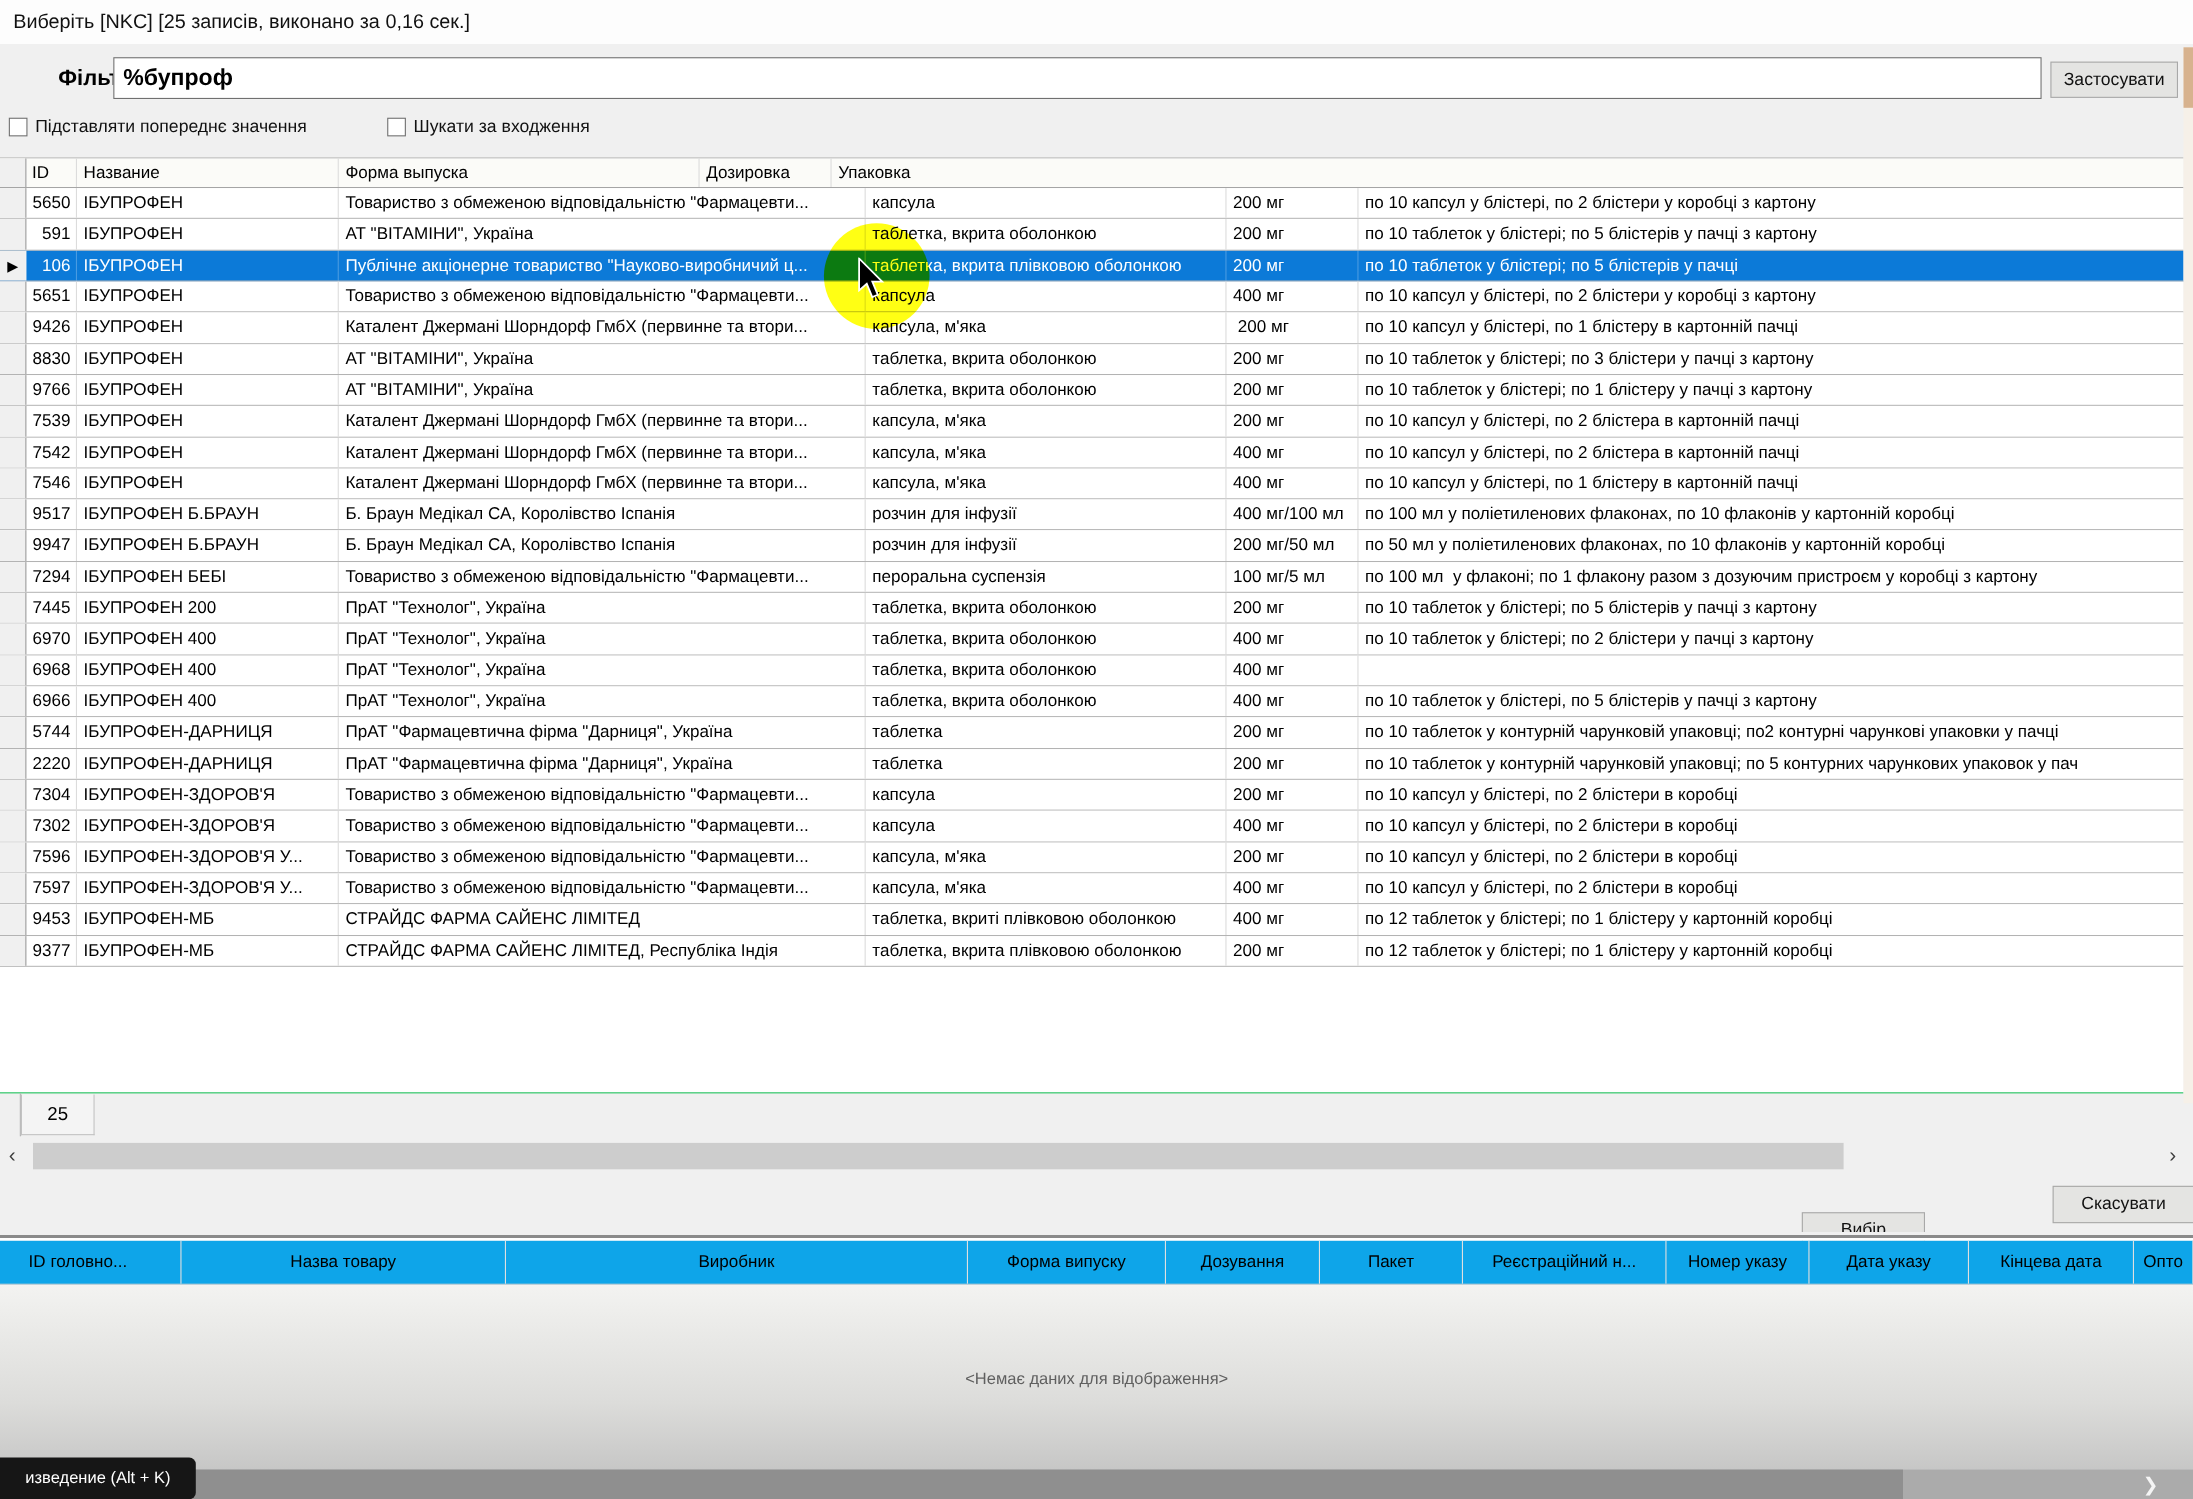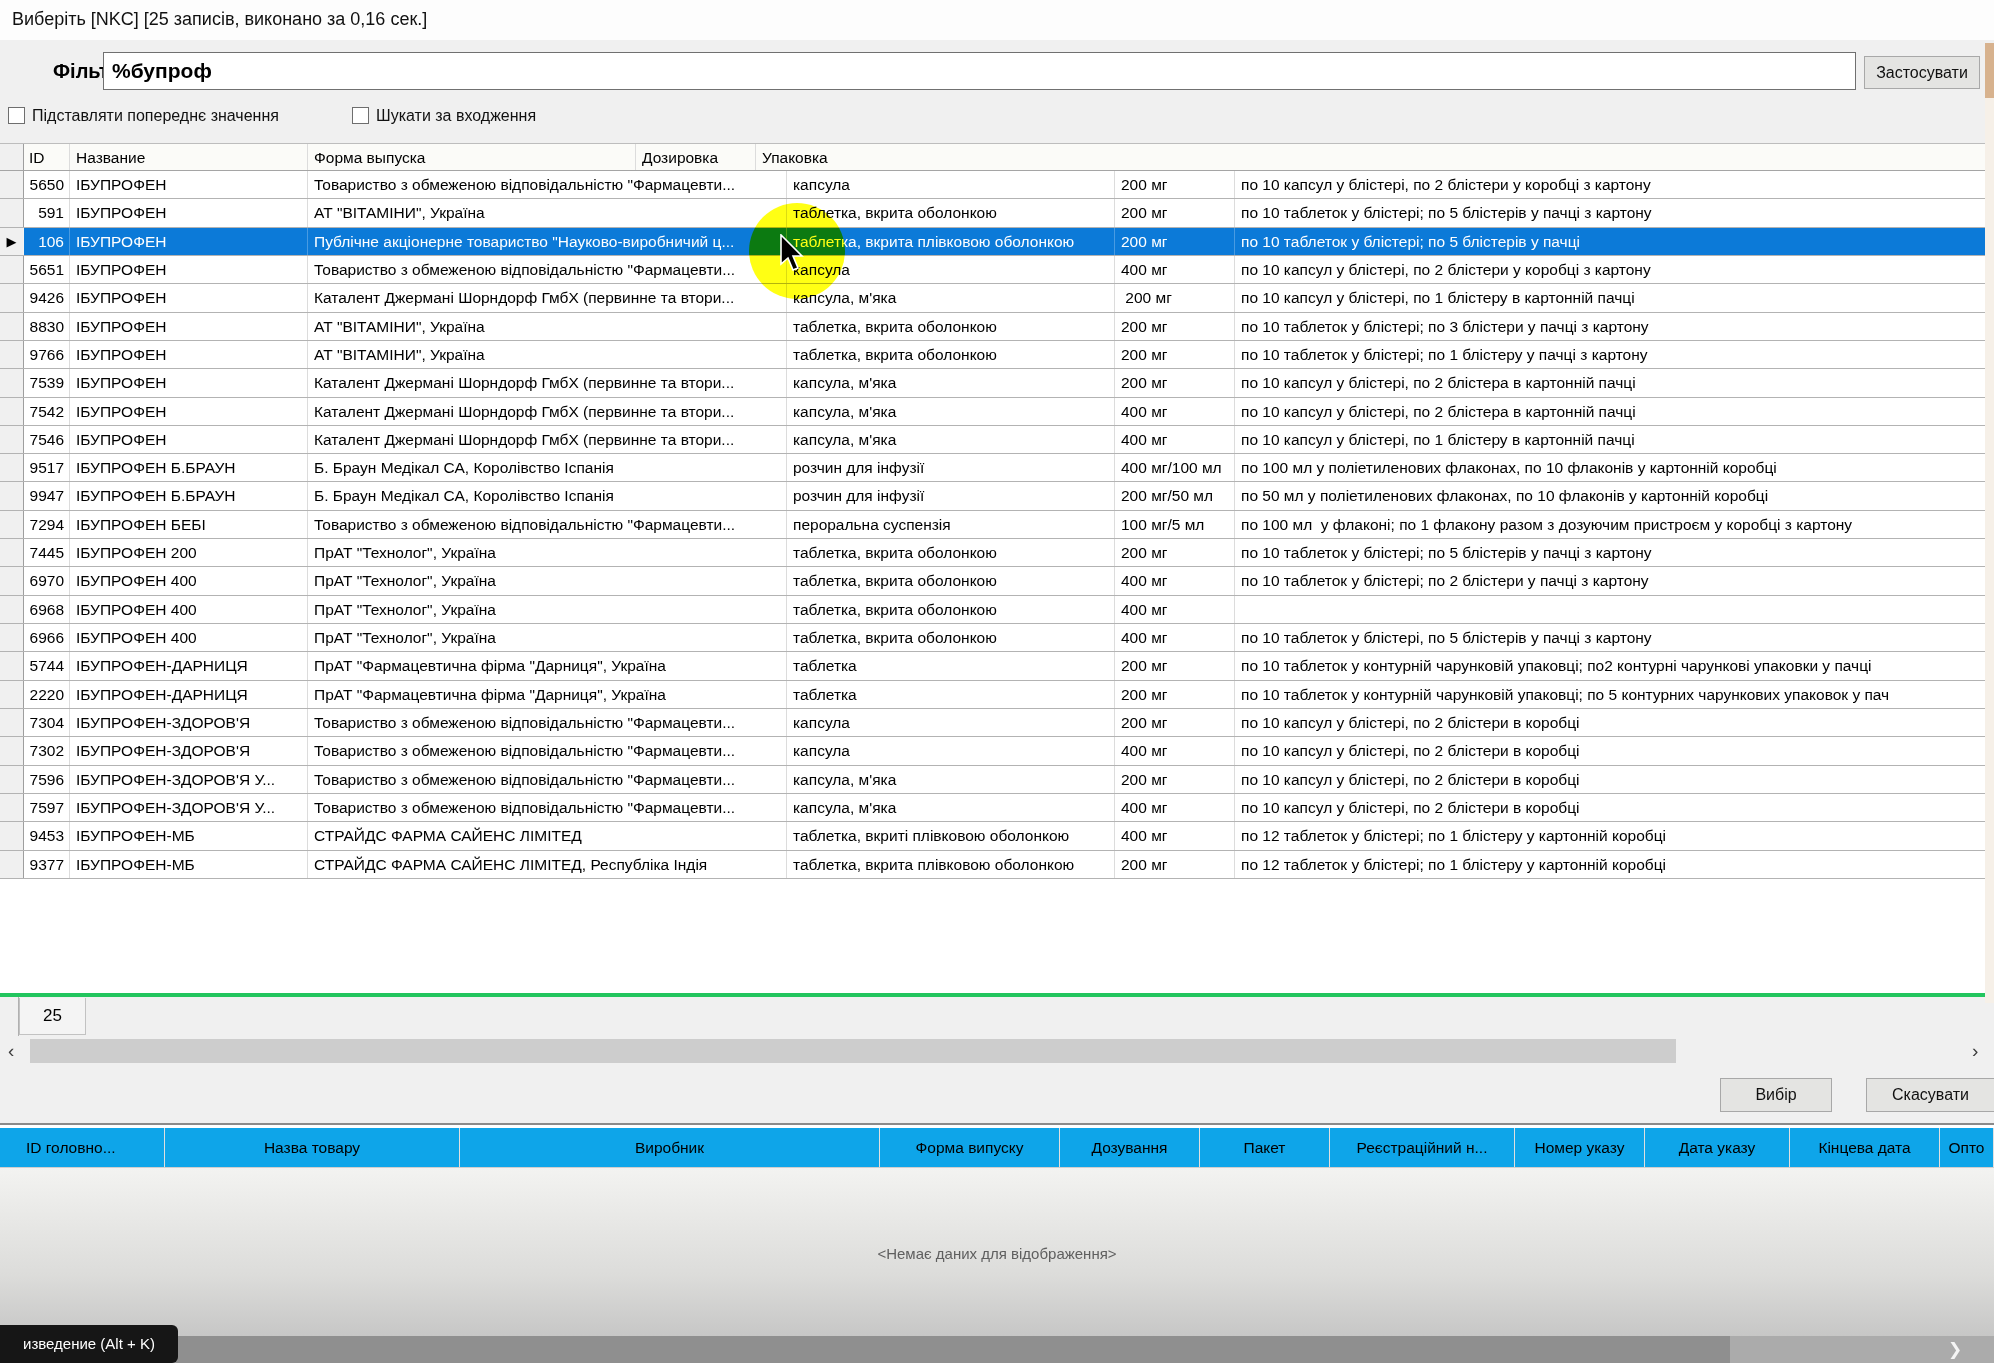--- a/index.html
+++ b/index.html
@@ -47,33 +47,33 @@
   .c-name{width:238px;min-width:238px;}
   .c-producer{width:479px;min-width:479px;}
   .c-form{width:328px;min-width:328px;}
   .c-dose{width:120px;min-width:120px;}
   .c-pack{flex:1;border-right:none;}
   .grid-icon{width:12px;height:11px;margin:8px 0 0 5px;
     background:linear-gradient(#777 0 2px,transparent 2px 4.5px,#777 4.5px 6.5px,transparent 6.5px 9px,#777 9px 11px);}
   .white-fill{position:absolute;left:0;top:879px;width:1985px;height:114px;background:#fff;}
   
   .count-strip{position:absolute;left:0;top:993px;width:1985px;height:40px;background:#f0f0f0;
-    border-top:4px solid #22c55e;}
+    border-top:1px solid #22c55e;}
   .count-mini{position:absolute;left:0;top:0;width:19px;height:39px;border-right:1px solid #b0b0b0;}
   .count-cell{position:absolute;left:19px;top:1px;width:67px;height:37px;background:#f4f4f4;
     border:1px solid #c2c2c2;border-top:none;font-size:17px;text-align:center;line-height:36px;}
   
   .hscroll{position:absolute;left:0;top:1037px;width:1994px;height:28px;background:#f0f0f0;}
   .hs-arrow{position:absolute;top:0;font-size:19px;color:#3c3c3c;line-height:28px;}
   .hs-left{left:8px;} .hs-right{left:1972px;}
   .hs-thumb{position:absolute;left:30px;top:2px;width:1646px;height:24px;background:#cdcdcd;}
   
   .win-btn{position:absolute;top:1078px;height:34px;background:#e4e4e2;border:1px solid #a8a8a8;
     font-family:"Liberation Sans",sans-serif;font-size:16px;color:#111;}
-  .btn-select{left:1720px;width:112px;}
+  .btn-select{left:1638px;width:112px;margin-top:24px;}
   .btn-cancel{left:1866px;width:129px;}
   
   .divider{position:absolute;left:0;top:1120px;width:1994px;height:8px;
     background:linear-gradient(#f0f0f0 0 3px,#8a8a8a 3px 5px,#ffffff 5px 8px);}
   .bottom-header{position:absolute;left:0;top:1128px;width:1994px;height:40px;display:flex;
     background:#0ea5e9;border-bottom:1px solid #cfcfcf;font-size:15.5px;line-height:39px;}
   .bh-cell{overflow:hidden;white-space:nowrap;border-right:1px solid #e0e0e0;text-align:center;}
   .bh-icon-cell{width:22px;min-width:22px;border-right:none;}
   .empty-area{position:absolute;left:0;top:1168px;width:1994px;height:195px;
     background:linear-gradient(#f3f3f1 0%,#dcdcda 55%,#bdbdbd 100%);}

